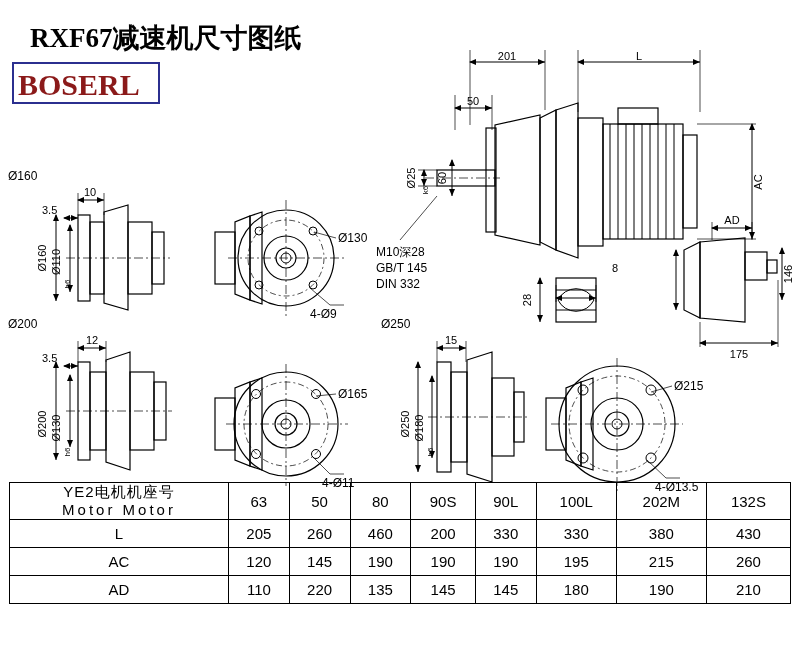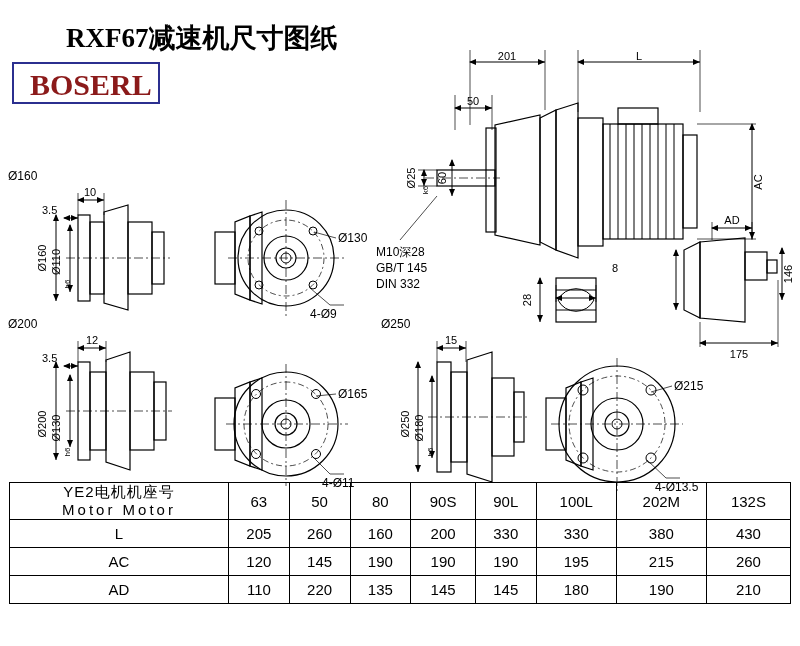--- a/index.html
+++ b/index.html
@@ -23,35 +23,34 @@
   
   #page-title {
     position: absolute;
     left: 30px;
     top: 20px;
     font-size: 27px;
     font-weight: bold;
     letter-spacing: 0px;
     font-family: "Liberation Serif", serif;
     white-space: nowrap;
-    margin-left: 36px;
   }
   
   #logo-box {
     position: absolute;
     left: 12px;
     top: 62px;
     width: 148px;
     height: 42px;
     border: 2px solid #2b2f8f;
     box-sizing: border-box;
   }
   #logo-text {
     position: absolute;
-    left: 16px;
+    left: 4px;
     top: 4px;
     font-size: 30px;
     font-weight: bold;
     color: #8b1a1a;
     font-family: "Liberation Serif", serif;
     letter-spacing: 0px;
   }
   
   #drawing {
     position: absolute;
@@ -343,21 +342,21 @@
         <td>90S</td>
         <td>90L</td>
         <td>100L</td>
         <td>202M</td>
         <td>132S</td>
       </tr>
       <tr>
         <td class="first-col">L</td>
         <td>205</td>
         <td>260</td>
-        <td>160</td>
+        <td>460</td>
         <td>200</td>
         <td>330</td>
         <td>330</td>
         <td>380</td>
         <td>430</td>
       </tr>
       <tr>
         <td class="first-col">AC</td>
         <td>120</td>
         <td>145</td>

